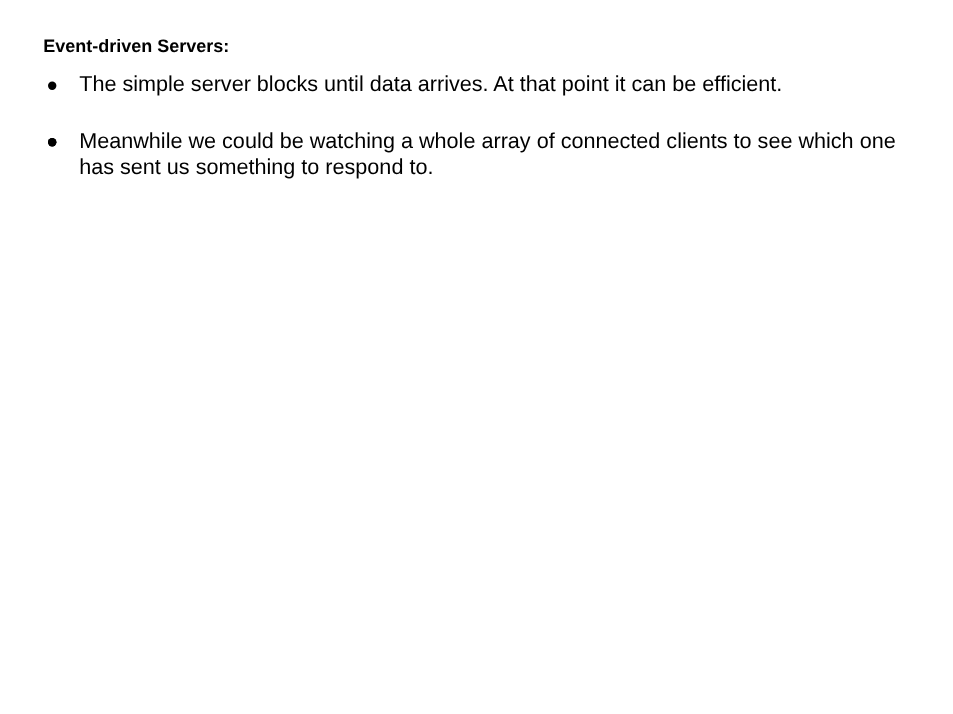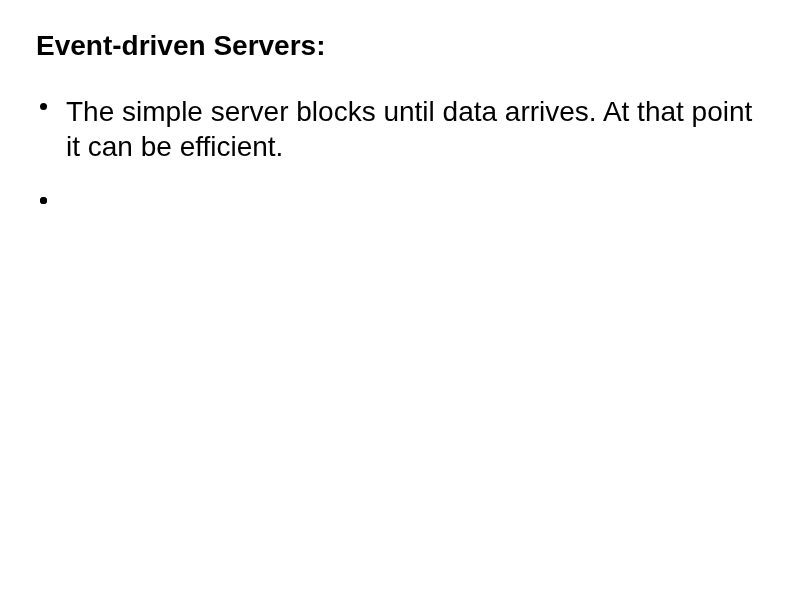--- a/index.html
+++ b/index.html
@@ -1,34 +1,35 @@
 <!DOCTYPE html>
 <html><head>
   <meta charset="utf-8">
   <style>
     * { margin: 0; padding: 0; box-sizing: border-box; }
     html, body { width: 794px; height: 595px; background: #fff; font-family: Arial, Helvetica, sans-serif; color: #000; }
     .page { width: 794px; height: 595px; padding: 30px 36px; }
-    .title { font-size: 28px; font-weight: 700; margin-bottom: 32px; }
+    .title { font-size: 15px; font-weight: 700; margin-bottom: 12px; }
     ul.bullets { list-style: none; }
-    ul.bullets > li { position: relative; padding-left: 30px; font-size: 28px; line-height: 1.25; margin-bottom: 24px; }
+    ul.bullets > li { position: relative; padding-left: 30px; font-size: 18px; line-height: 1.25; margin-bottom: 24px; }
     ul.bullets > li .dot { position: absolute; left: 4px; top: 9px; width: 7px; height: 7px; background: #000; border-radius: 50%; }
     .italic { font-style: italic; }
     .li-text { display: inline; }
   </style>
 </head>
 <body>
 
 <div class="page">
   <div class="title">Event-driven Servers:</div>
   <ul class="bullets">
     <li>
       <span class="dot"></span>
       <span class="li-text">The simple server blocks until data arrives. At that point it can be efficient.</span>
     </li>
     <li>
       <span class="dot"></span>
     </li>
     <li>
       <span class="dot"></span>
+      <span class="li-text">Meanwhile we could be watching a whole array of connected clients to see which one has sent us something to respond to.</span>
     </li>
   </ul>
 </div>
 
 </body></html>

